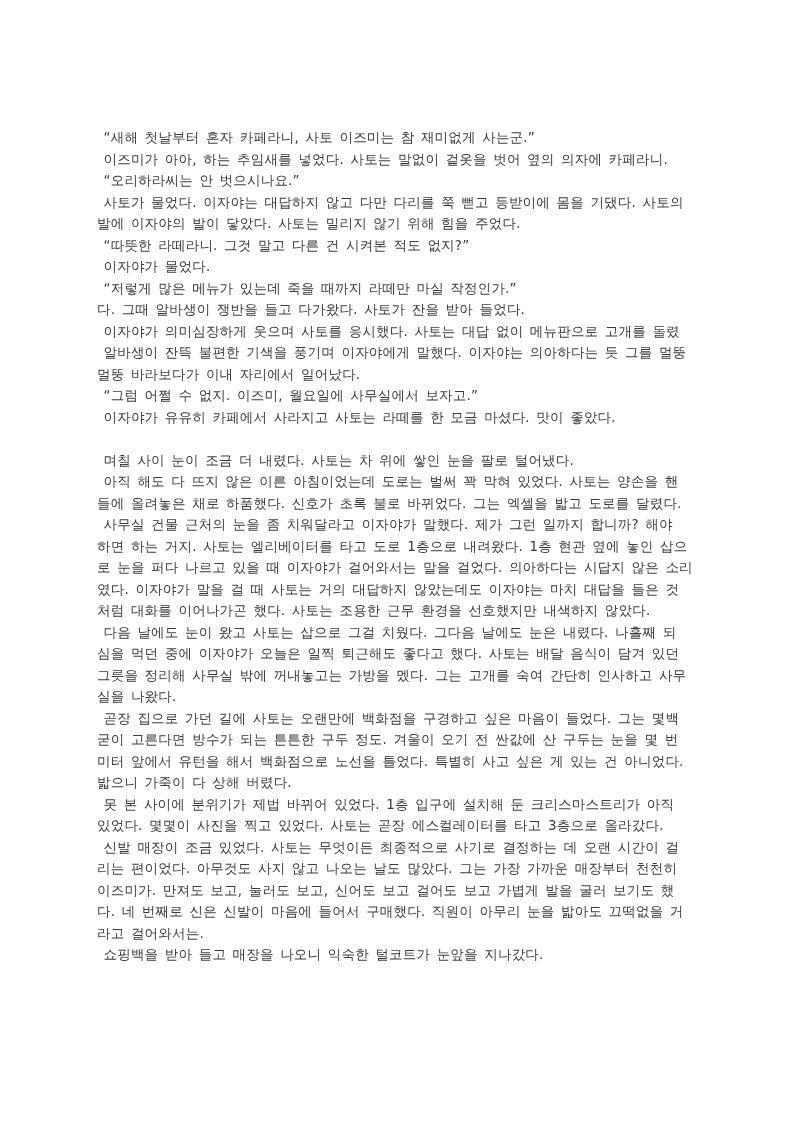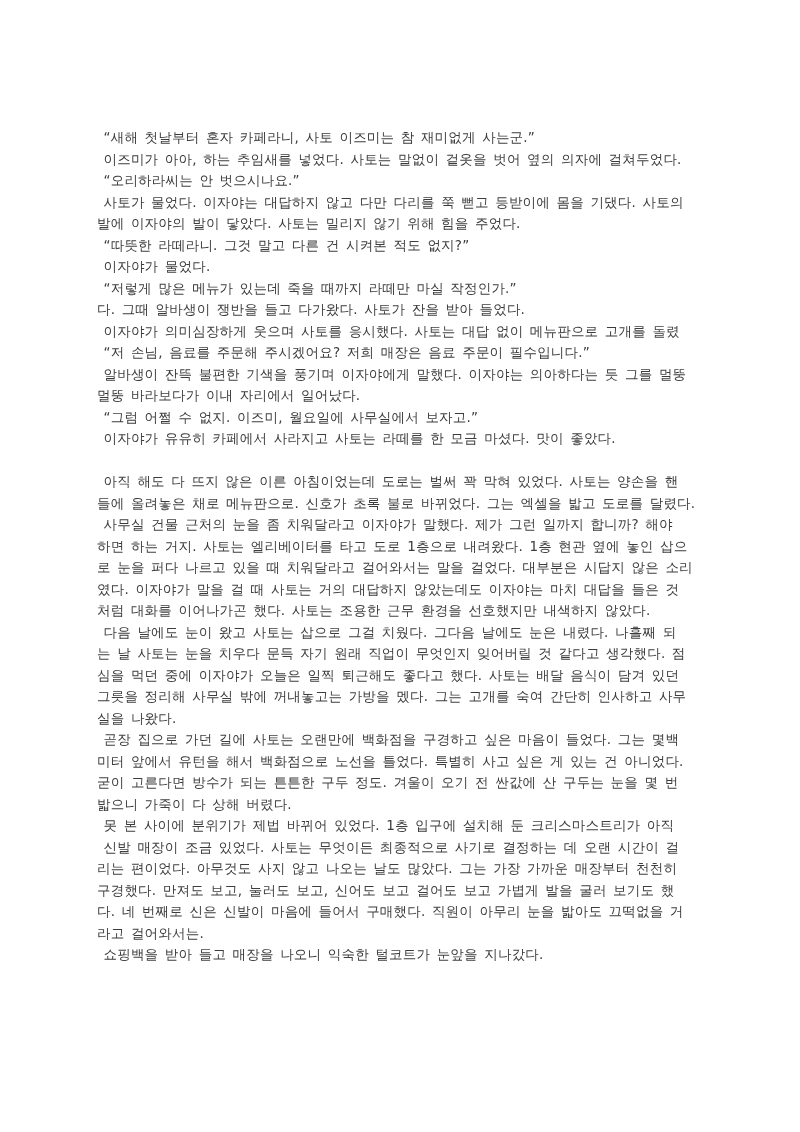--- a/index.html
+++ b/index.html
@@ -30,52 +30,52 @@
     word-spacing: 2px;
     min-height: 21.5px;
   }
 </style>
 </head>
 <body>
 
 <div class="page" style="background: rgb(255, 255, 255);">
   <div class="text-block" style="color: rgb(60, 60, 60);">
       <div class="line"> “새해 첫날부터 혼자 카페라니, 사토 이즈미는 참 재미없게 사는군.”</div>
-      <div class="line"> 이즈미가 아아, 하는 추임새를 넣었다. 사토는 말없이 겉옷을 벗어 옆의 의자에 걸쳐두었다.</div>
+      <div class="line"> 이즈미가 아아, 하는 추임새를 넣었다. 사토는 말없이 겉옷을 벗어 옆의 의자에 카페라니.</div>
       <div class="line"> “오리하라씨는 안 벗으시나요.”</div>
       <div class="line"> 사토가 물었다. 이자야는 대답하지 않고 다만 다리를 쭉 뻗고 등받이에 몸을 기댔다. 사토의</div>
       <div class="line">발에 이자야의 발이 닿았다. 사토는 밀리지 않기 위해 힘을 주었다.</div>
       <div class="line"> “따뜻한 라떼라니. 그것 말고 다른 건 시켜본 적도 없지?”</div>
       <div class="line"> 이자야가 물었다.</div>
       <div class="line"> “저렇게 많은 메뉴가 있는데 죽을 때까지 라떼만 마실 작정인가.”</div>
       <div class="line">다. 그때 알바생이 쟁반을 들고 다가왔다. 사토가 잔을 받아 들었다.</div>
       <div class="line"> 이자야가 의미심장하게 웃으며 사토를 응시했다. 사토는 대답 없이 메뉴판으로 고개를 돌렸</div>
-      <div class="line"> “저 손님, 음료를 주문해 주시겠어요? 저희 매장은 음료 주문이 필수입니다.”</div>
       <div class="line"> 알바생이 잔뜩 불편한 기색을 풍기며 이자야에게 말했다. 이자야는 의아하다는 듯 그를 멀뚱</div>
       <div class="line">멀뚱 바라보다가 이내 자리에서 일어났다.</div>
       <div class="line"> “그럼 어쩔 수 없지. 이즈미, 월요일에 사무실에서 보자고.”</div>
       <div class="line"> 이자야가 유유히 카페에서 사라지고 사토는 라떼를 한 모금 마셨다. 맛이 좋았다.</div>
       <div class="line">&nbsp;</div>
+      <div class="line"> 며칠 사이 눈이 조금 더 내렸다. 사토는 차 위에 쌓인 눈을 팔로 털어냈다.</div>
       <div class="line"> 아직 해도 다 뜨지 않은 이른 아침이었는데 도로는 벌써 꽉 막혀 있었다. 사토는 양손을 핸</div>
-      <div class="line">들에 올려놓은 채로 메뉴판으로. 신호가 초록 불로 바뀌었다. 그는 엑셀을 밟고 도로를 달렸다.</div>
+      <div class="line">들에 올려놓은 채로 하품했다. 신호가 초록 불로 바뀌었다. 그는 엑셀을 밟고 도로를 달렸다.</div>
       <div class="line"> 사무실 건물 근처의 눈을 좀 치워달라고 이자야가 말했다. 제가 그런 일까지 합니까? 해야</div>
       <div class="line">하면 하는 거지. 사토는 엘리베이터를 타고 도로 1층으로 내려왔다. 1층 현관 옆에 놓인 삽으</div>
-      <div class="line">로 눈을 퍼다 나르고 있을 때 치워달라고 걸어와서는 말을 걸었다. 대부분은 시답지 않은 소리</div>
+      <div class="line">로 눈을 퍼다 나르고 있을 때 이자야가 걸어와서는 말을 걸었다. 의아하다는 시답지 않은 소리</div>
       <div class="line">였다. 이자야가 말을 걸 때 사토는 거의 대답하지 않았는데도 이자야는 마치 대답을 들은 것</div>
       <div class="line">처럼 대화를 이어나가곤 했다. 사토는 조용한 근무 환경을 선호했지만 내색하지 않았다.</div>
       <div class="line"> 다음 날에도 눈이 왔고 사토는 삽으로 그걸 치웠다. 그다음 날에도 눈은 내렸다. 나흘째 되</div>
-      <div class="line">는 날 사토는 눈을 치우다 문득 자기 원래 직업이 무엇인지 잊어버릴 것 같다고 생각했다. 점</div>
       <div class="line">심을 먹던 중에 이자야가 오늘은 일찍 퇴근해도 좋다고 했다. 사토는 배달 음식이 담겨 있던</div>
       <div class="line">그릇을 정리해 사무실 밖에 꺼내놓고는 가방을 멨다. 그는 고개를 숙여 간단히 인사하고 사무</div>
       <div class="line">실을 나왔다.</div>
       <div class="line"> 곧장 집으로 가던 길에 사토는 오랜만에 백화점을 구경하고 싶은 마음이 들었다. 그는 몇백</div>
+      <div class="line">굳이 고른다면 방수가 되는 튼튼한 구두 정도. 겨울이 오기 전 싼값에 산 구두는 눈을 몇 번</div>
       <div class="line">미터 앞에서 유턴을 해서 백화점으로 노선을 틀었다. 특별히 사고 싶은 게 있는 건 아니었다.</div>
-      <div class="line">굳이 고른다면 방수가 되는 튼튼한 구두 정도. 겨울이 오기 전 싼값에 산 구두는 눈을 몇 번</div>
       <div class="line">밟으니 가죽이 다 상해 버렸다.</div>
       <div class="line"> 못 본 사이에 분위기가 제법 바뀌어 있었다. 1층 입구에 설치해 둔 크리스마스트리가 아직</div>
+      <div class="line">있었다. 몇몇이 사진을 찍고 있었다. 사토는 곧장 에스컬레이터를 타고 3층으로 올라갔다.</div>
       <div class="line"> 신발 매장이 조금 있었다. 사토는 무엇이든 최종적으로 사기로 결정하는 데 오랜 시간이 걸</div>
       <div class="line">리는 편이었다. 아무것도 사지 않고 나오는 날도 많았다. 그는 가장 가까운 매장부터 천천히</div>
-      <div class="line">구경했다. 만져도 보고, 눌러도 보고, 신어도 보고 걸어도 보고 가볍게 발을 굴러 보기도 했</div>
+      <div class="line">이즈미가. 만져도 보고, 눌러도 보고, 신어도 보고 걸어도 보고 가볍게 발을 굴러 보기도 했</div>
       <div class="line">다. 네 번째로 신은 신발이 마음에 들어서 구매했다. 직원이 아무리 눈을 밟아도 끄떡없을 거</div>
       <div class="line">라고 걸어와서는.</div>
       <div class="line"> 쇼핑백을 받아 들고 매장을 나오니 익숙한 털코트가 눈앞을 지나갔다.</div>
     </div>
 </div>
 
 </body></html>

